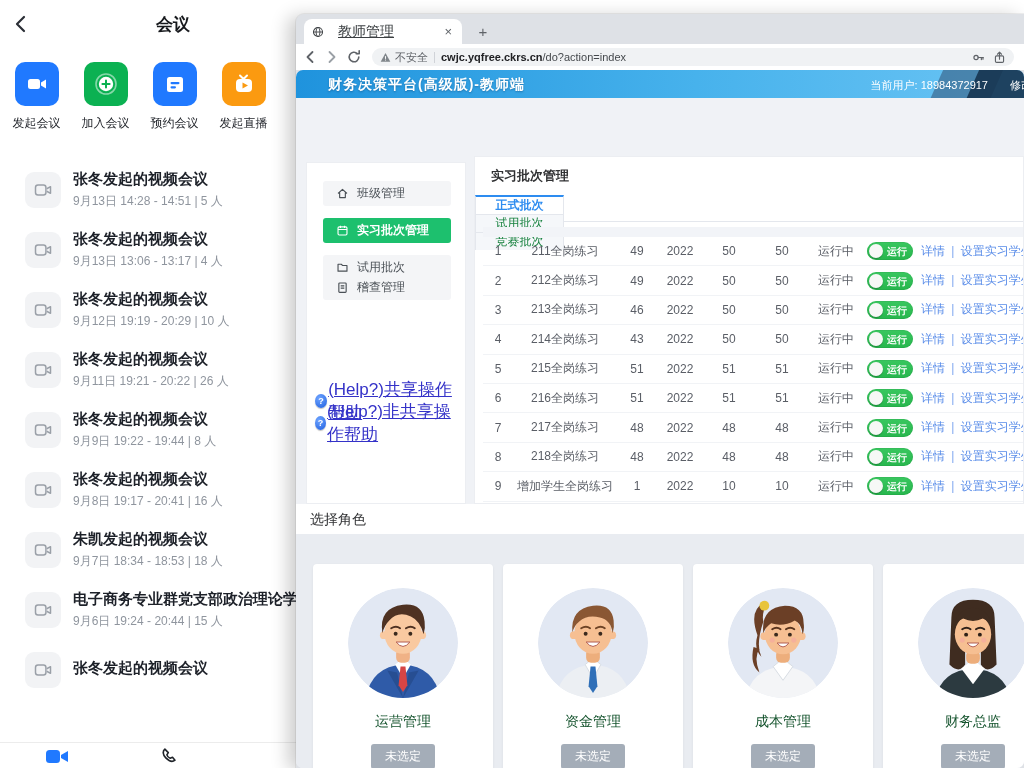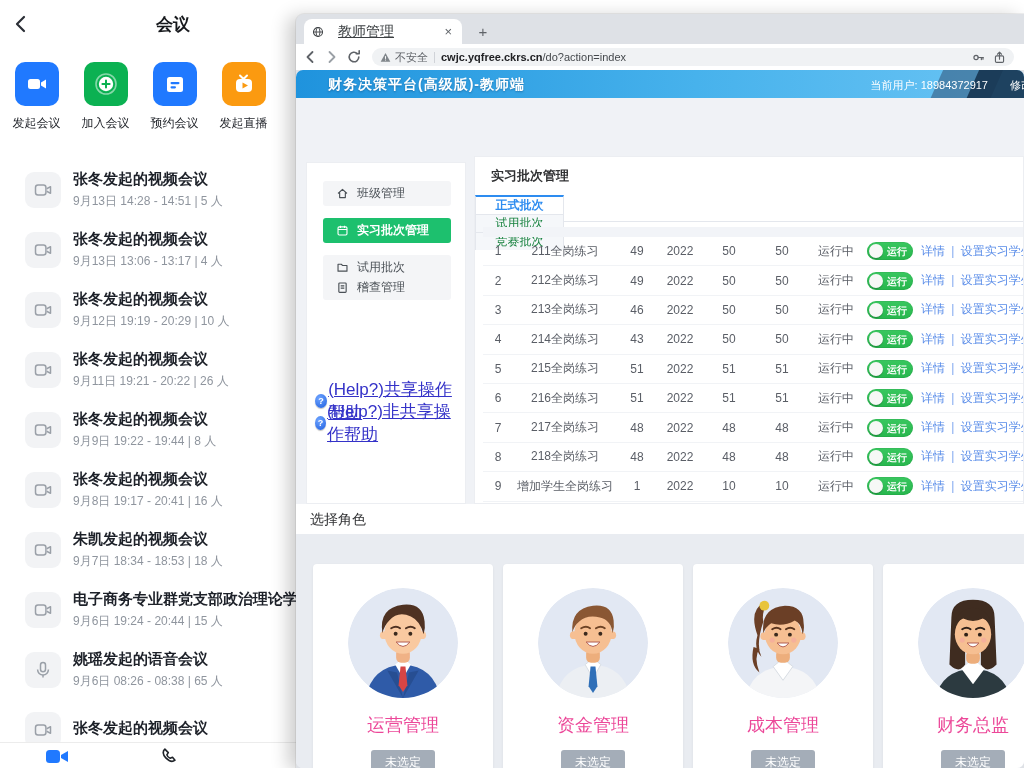--- a/index.html
+++ b/index.html
@@ -111,21 +111,21 @@
   .c-links { flex:1; text-align:right; white-space:nowrap; overflow:hidden; color:#5a8de9; padding-left:4px; }
   .c-links span { cursor:pointer; }
   .link-sep { color:#7ea6ef; margin:0 3px; cursor:default; }
 
   .role-strip { position:absolute; left:0; top:434px; width:728px; height:30px; background:#fff; }
   .role-strip-title { position:absolute; left:14px; top:7px; font-size:14px; color:#303133; }
   .roles-panel { position:absolute; left:0; top:464px; width:728px; height:234px; background:#e9ecf1; }
   .role-card { position:absolute; top:30px; width:180px; height:248px; background:#fff; border-radius:4px;
     box-shadow:0 1px 3px rgba(0,0,0,.06); overflow:hidden; }
   .avatar-wrap { width:110px; height:110px; border-radius:50%; margin:24px auto 0; overflow:hidden; }
-  .role-name { margin-top:15px; text-align:center; font-size:18px; color:#ec4899; }
+  .role-name { margin-top:15px; text-align:center; font-size:14px; color:#14532d; }
   .role-badge { margin:13px auto 0; width:64px; height:25px; background:#a4adb8; color:#fff;
     font-size:12px; border-radius:3px; display:flex; align-items:center; justify-content:center;
     cursor:pointer; }
 </style>
 </head>
 <body>
 
 <div class="stage">
 
   <div class="app">
@@ -287,34 +287,20 @@
               <path d="M16.5 10.5 L21 8 V16 L16.5 13.5" fill="none" stroke="#9aa0a8" stroke-width="1.8" stroke-linejoin="round"></path>
             </svg>
           </div>
 
           <div class="m-text">
             <div class="m-title">电子商务专业群党支部政治理论学习</div>
             <div class="m-sub">9月6日 19:24 - 20:44 | 15 人</div>
           </div>
         </div>
 
-        <div class="meeting-item">
-
-          <div class="m-icon">
-            <svg width="20" height="20" viewBox="0 0 24 24" fill="none" stroke="#9aa0a8" stroke-width="1.8">
-              <rect x="9" y="3" width="6" height="11" rx="3"></rect>
-              <path d="M5.5 11.5 a6.5 6.5 0 0 0 13 0"></path>
-              <path d="M12 18 V21"></path>
-            </svg>
-          </div>
-          <div class="m-text">
-            <div class="m-title">姚瑶发起的语音会议</div>
-            <div class="m-sub">9月6日 08:26 - 08:38 | 65 人</div>
-          </div>
-        </div>
 
         <div class="meeting-item">
           <div class="m-icon">
             <svg width="20" height="20" viewBox="0 0 24 24">
               <rect x="3" y="6" width="12.5" height="12" rx="3" fill="none" stroke="#9aa0a8" stroke-width="1.8"></rect>
               <path d="M16.5 10.5 L21 8 V16 L16.5 13.5" fill="none" stroke="#9aa0a8" stroke-width="1.8" stroke-linejoin="round"></path>
             </svg>
           </div>
 
           <div class="m-text">

